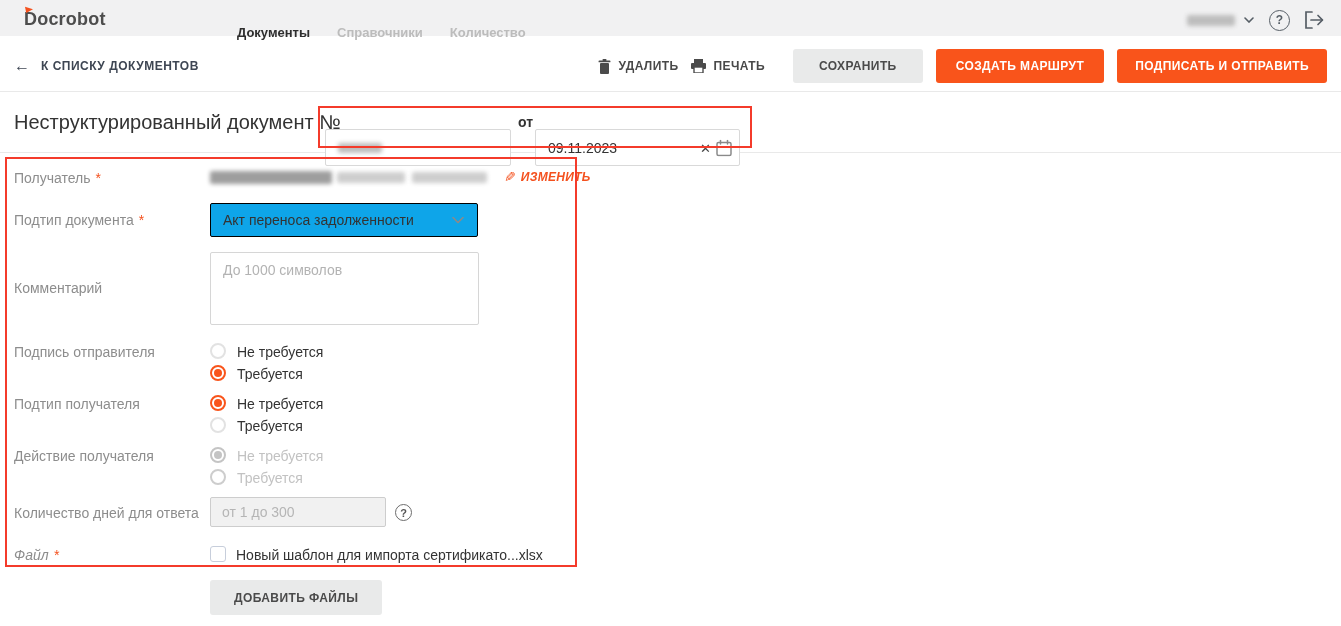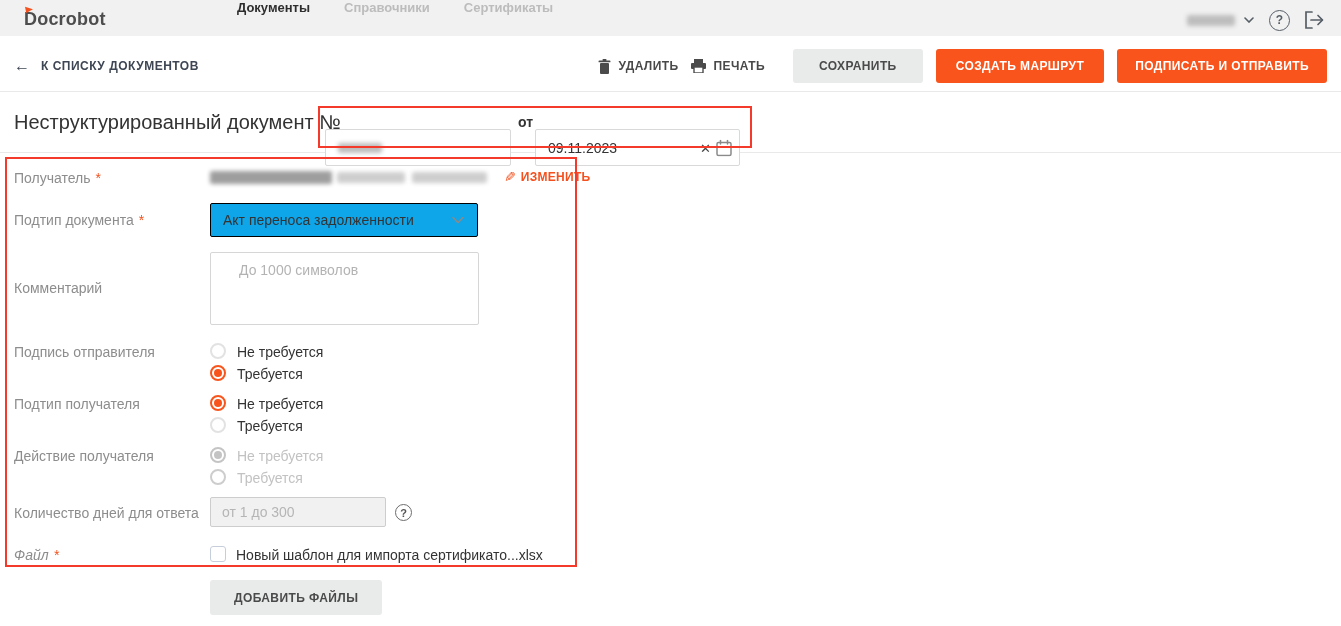--- a/index.html
+++ b/index.html
@@ -6,21 +6,21 @@
   html,body { background:#fff; }
   .page {
     position:relative; width:1341px; height:626px; overflow:hidden;
     font-family:"Liberation Sans","DejaVu Sans",sans-serif; background:#fff;
   }
   
   .header { position:absolute; top:0; left:0; right:0; height:36px; background:#f1f1f2; }
   .logo { position:absolute; left:24px; top:9px; font-size:18px; font-weight:700; color:#4d4d4d; letter-spacing:.2px; }
   .logo-accent { position:absolute; left:1px; top:-3px; width:8px; height:7px; background:#f4511e;
     clip-path:polygon(15% 100%, 0 10%, 100% 45%); }
-  .tabs { position:absolute; left:237px; top:0; height:40px; display:flex; align-items:flex-start; gap:34px; }
+  .tabs { position:absolute; left:237px; top:0; height:40px; display:flex; align-items:flex-end; gap:27px; }
   .tab { font-size:13px; font-weight:700; color:#bcbcbc; cursor:pointer; }
   .tab.active { color:#2e2e2e; }
   .header-right { position:absolute; right:16px; top:0; height:40px; display:flex; align-items:center; gap:15px; }
   .user-menu { display:flex; align-items:center; gap:9px; cursor:pointer; }
   .blur-pill { background:#bdbdbd; filter:blur(2px); border-radius:2px; }
   .user-blur { width:48px; height:11px; }
   .help-icon { width:21px; height:21px; border:1.6px solid #565e66; border-radius:50%;
     display:flex; align-items:center; justify-content:center; font-size:12px; font-weight:700; color:#565e66; cursor:pointer; }
   
   .toolbar { position:absolute; top:40px; left:0; right:0; height:52px; background:#fff; border-bottom:1px solid #e9e9e9; }
@@ -51,27 +51,27 @@
   
   .form { position:absolute; top:153px; left:0; right:0; height:473px; }
   .annotation-2 { left:5px; top:4px; width:572px; height:410px; }
   .flabel { position:absolute; left:14px; font-size:14px; color:#8d8d8d; }
   .req { color:#f4511e; margin-left:5px; }
   .recipient-blur-1 { position:absolute; left:210px; top:18px; width:122px; height:13px; background:#9e9e9e; }
   .recipient-blur-2 { position:absolute; left:337px; top:19px; width:68px; height:11px; background:#cecece; }
   .recipient-blur-3 { position:absolute; left:412px; top:19px; width:75px; height:11px; background:#cecece; }
   .edit-link { position:absolute; left:504px; top:16px; display:flex; align-items:center; gap:5px; cursor:pointer; }
   .pencil { font-size:14px; color:#f4511e; transform:scaleX(-1); display:inline-block; }
-  .edit-text { font-size:12px; font-weight:700; letter-spacing:.3px; color:#f4511e; }
+  .edit-text { font-size:12px; font-weight:700; letter-spacing:.3px; color:#f4511e;font-style:italic; }
   .select-box { position:absolute; left:210px; top:50px; width:268px; height:34px; border:1px solid #000000;
     border-radius:2px; background:#0ea5e9; cursor:pointer; }
   .select-text { position:absolute; left:12px; top:50%; transform:translateY(-50%); font-size:14px; color:#333; }
   .select-chevron { position:absolute; right:13px; top:50%; transform:translateY(-50%); display:flex; }
   .comment-area { position:absolute; left:210px; top:99px; width:269px; height:73px; border:1px solid #d6d6d6;
-    border-radius:2px; padding:9px 28px; font-family:inherit; font-size:14px; color:#333; resize:none; outline:none; }
+    border-radius:2px; padding:9px 12px; font-family:inherit; font-size:14px; color:#333; resize:none; outline:none; }
   .comment-area::placeholder { color:#b3b3b3; }
   .radio { position:absolute; left:210px; width:16px; height:16px; border-radius:50%; cursor:pointer; }
   .radio.on { border:2px solid #f9541b; }
   .radio.on::after { content:''; position:absolute; inset:2px; border-radius:50%; background:#f9541b; }
   .radio.off { border:2px solid #e2e2e2; }
   .radio.dis-on { border:2px solid #c4c4c4; cursor:default; }
   .radio.dis-on::after { content:''; position:absolute; inset:2px; border-radius:50%; background:#c4c4c4; }
   .radio.dis-off { border:2px solid #cdcdcd; cursor:default; }
   .rlabel { position:absolute; left:237px; font-size:14px; color:#333; cursor:pointer; }
   .rlabel.dis { color:#c2c2c2; cursor:default; }
@@ -93,21 +93,21 @@
 <div class="page">
 
   <div class="header">
     <div class="logo">
       <span class="logo-accent"></span>
       <span>Docrobot</span>
     </div>
     <div class="tabs">
       <div class="tab active">Документы</div>
       <div class="tab">Справочники</div>
-      <div class="tab">Сертификаты</div>
+      <div class="tab">Количество</div>
     </div>
     <div class="header-right">
       <div class="user-menu">
         <span class="blur-pill user-blur"></span>
         <span>
           <svg width="10" height="6" viewBox="0 0 10 6">
               <polyline points="1,1 5,5 9,1" fill="none" stroke="#565e66" stroke-width="1.6" stroke-linecap="round"></polyline>
             </svg>
         </span>
       </div>

